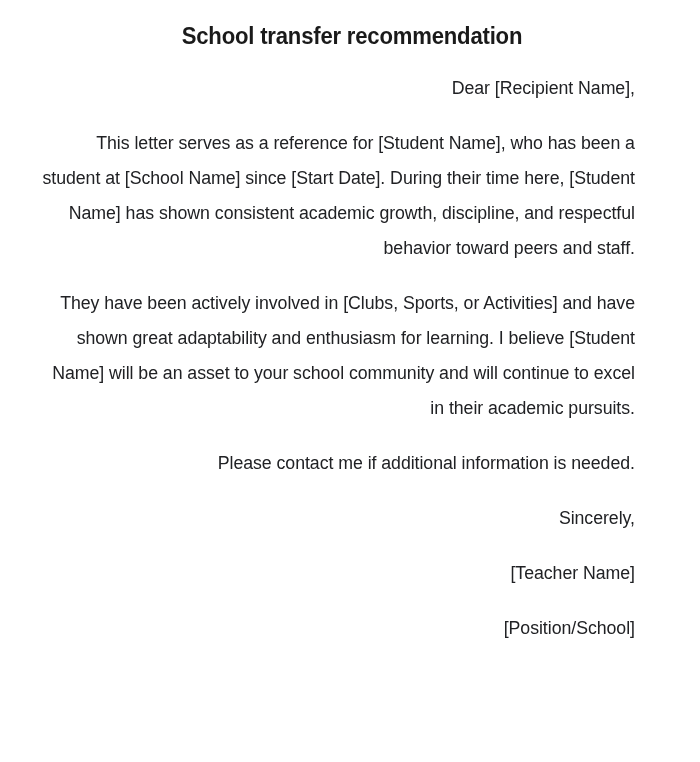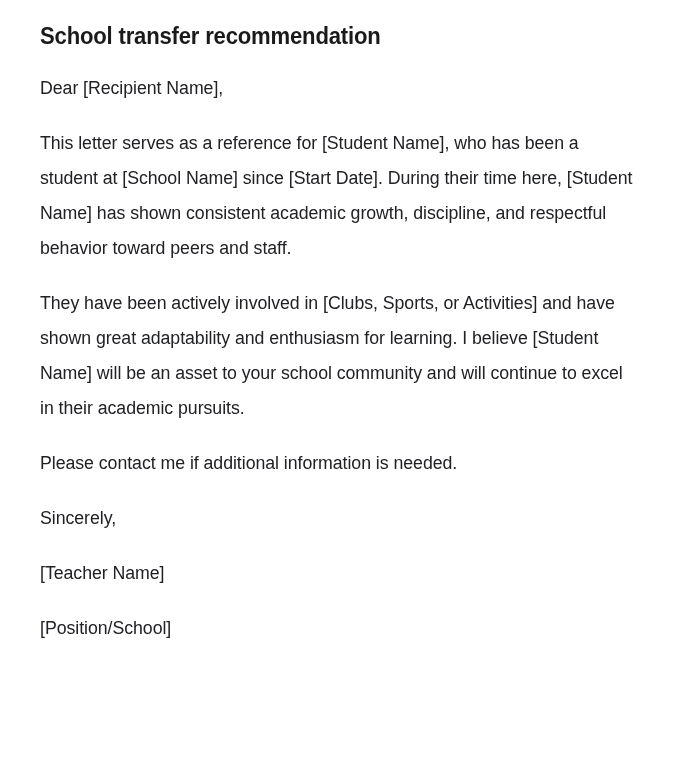--- a/index.html
+++ b/index.html
@@ -11,20 +11,21 @@
     width: 700px;
     height: 762px;
     overflow: hidden;
     font-family: "Liberation Sans", "DejaVu Sans", sans-serif;
     -webkit-font-smoothing: antialiased;
   }
   .letter {
     box-sizing: border-box;
     width: 632px;
     padding: 22px 79px 0 40px;
+    text-align: right;
   }
   .letter-title {
     margin: 0 0 20px 0;
     font-size: 23.5px;
     font-weight: 700;
     line-height: 1.22;
     letter-spacing: -0.2px;
     color: #1a1a1a;
     font-stretch: condensed;
     transform: scaleX(0.94);

